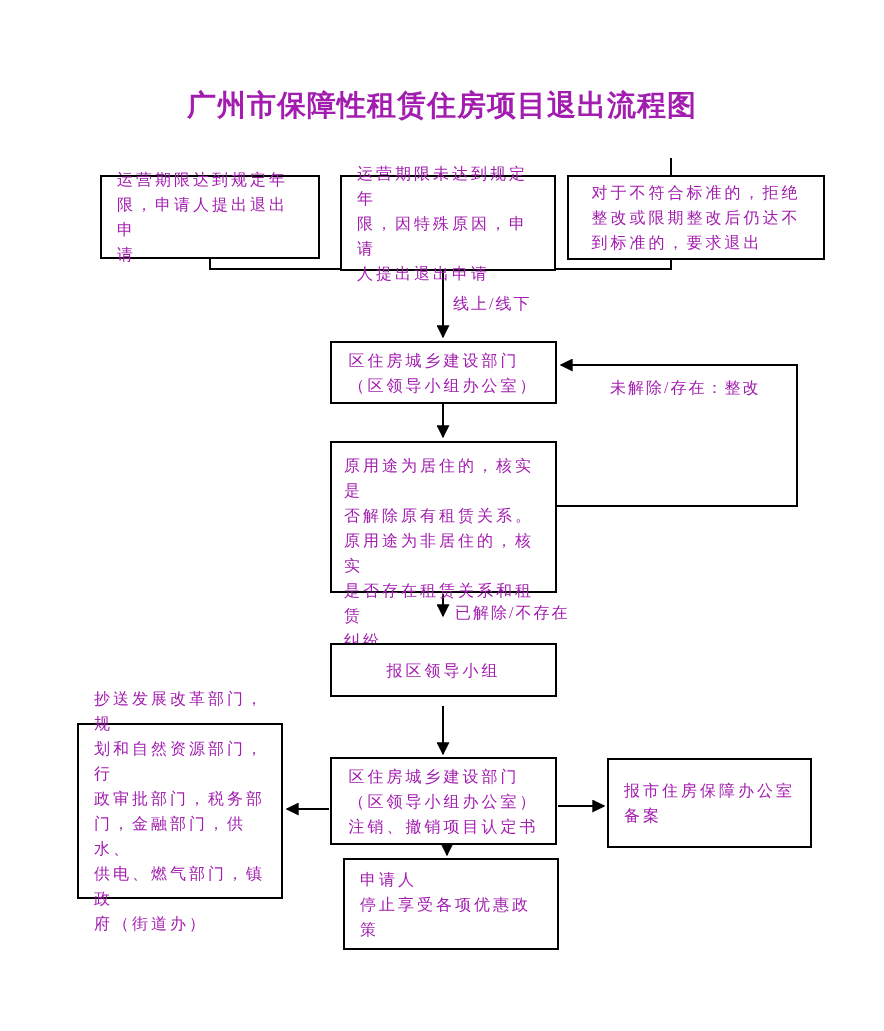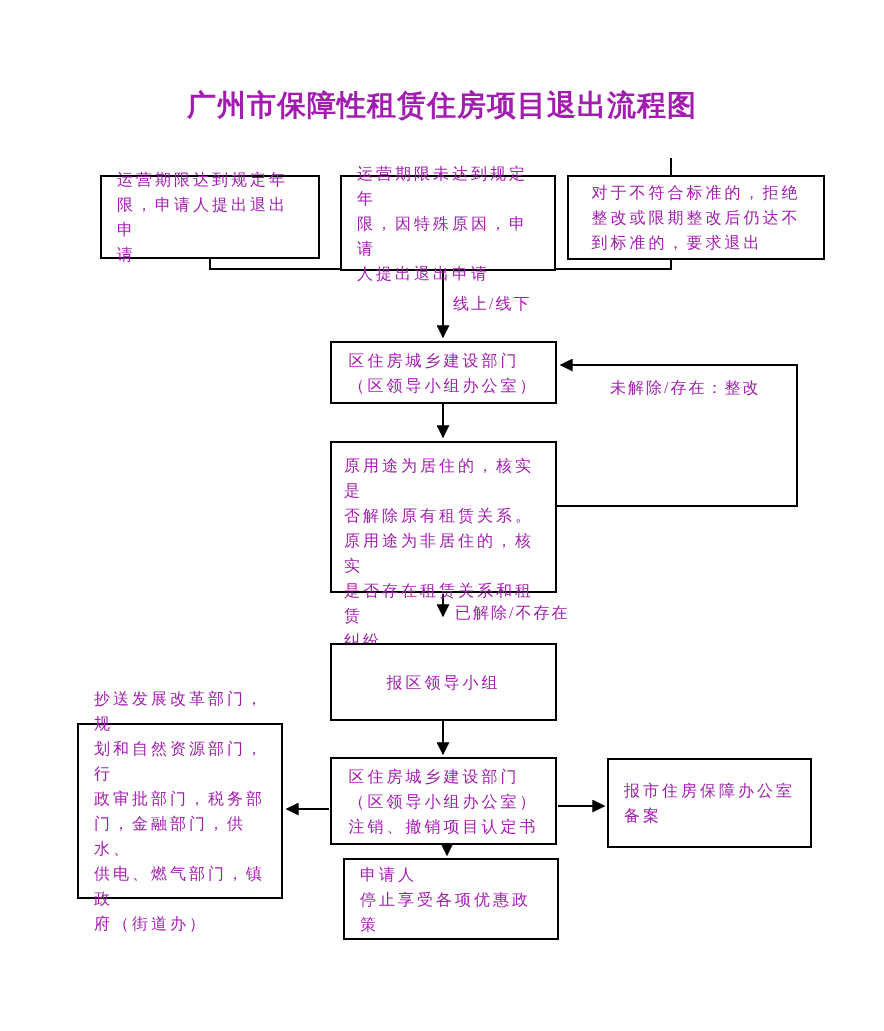--- a/index.html
+++ b/index.html
@@ -56,25 +56,25 @@
     stroke: #000;
     stroke-width: 2;
     fill: none;
   }
   
   #b1  { left: 100px; top: 175px; width: 220px; height: 84px; }
   #b2  { left: 340px; top: 175px; width: 216px; height: 96px; }
   #b3  { left: 567px; top: 175px; width: 258px; height: 85px; }
   #b4  { left: 330px; top: 341px; width: 227px; height: 63px; }
   #b5  { left: 330px; top: 441px; width: 227px; height: 152px; }
-  #b6  { left: 330px; top: 643px; width: 227px; height: 78px; }
+  #b6  { left: 330px; top: 643px; width: 227px; height: 54px; }
   #b7  { left: 77px;  top: 723px; width: 206px; height: 176px; }
   #b8  { left: 330px; top: 757px; width: 227px; height: 88px; }
   #b9  { left: 607px; top: 758px; width: 205px; height: 90px; }
-  #b10 { left: 343px; top: 858px; width: 216px; height: 82px; }
+  #b10 { left: 343px; top: 858px; width: 216px; height: 92px; }
   
   #lbl-channel  { left: 453px; top: 294px; }
   #lbl-rectify  { left: 610px; top: 378px; }
   #lbl-resolved { left: 455px; top: 603px; }
 </style>
 </head>
 <body>
 
 <div class="canvas">
 

